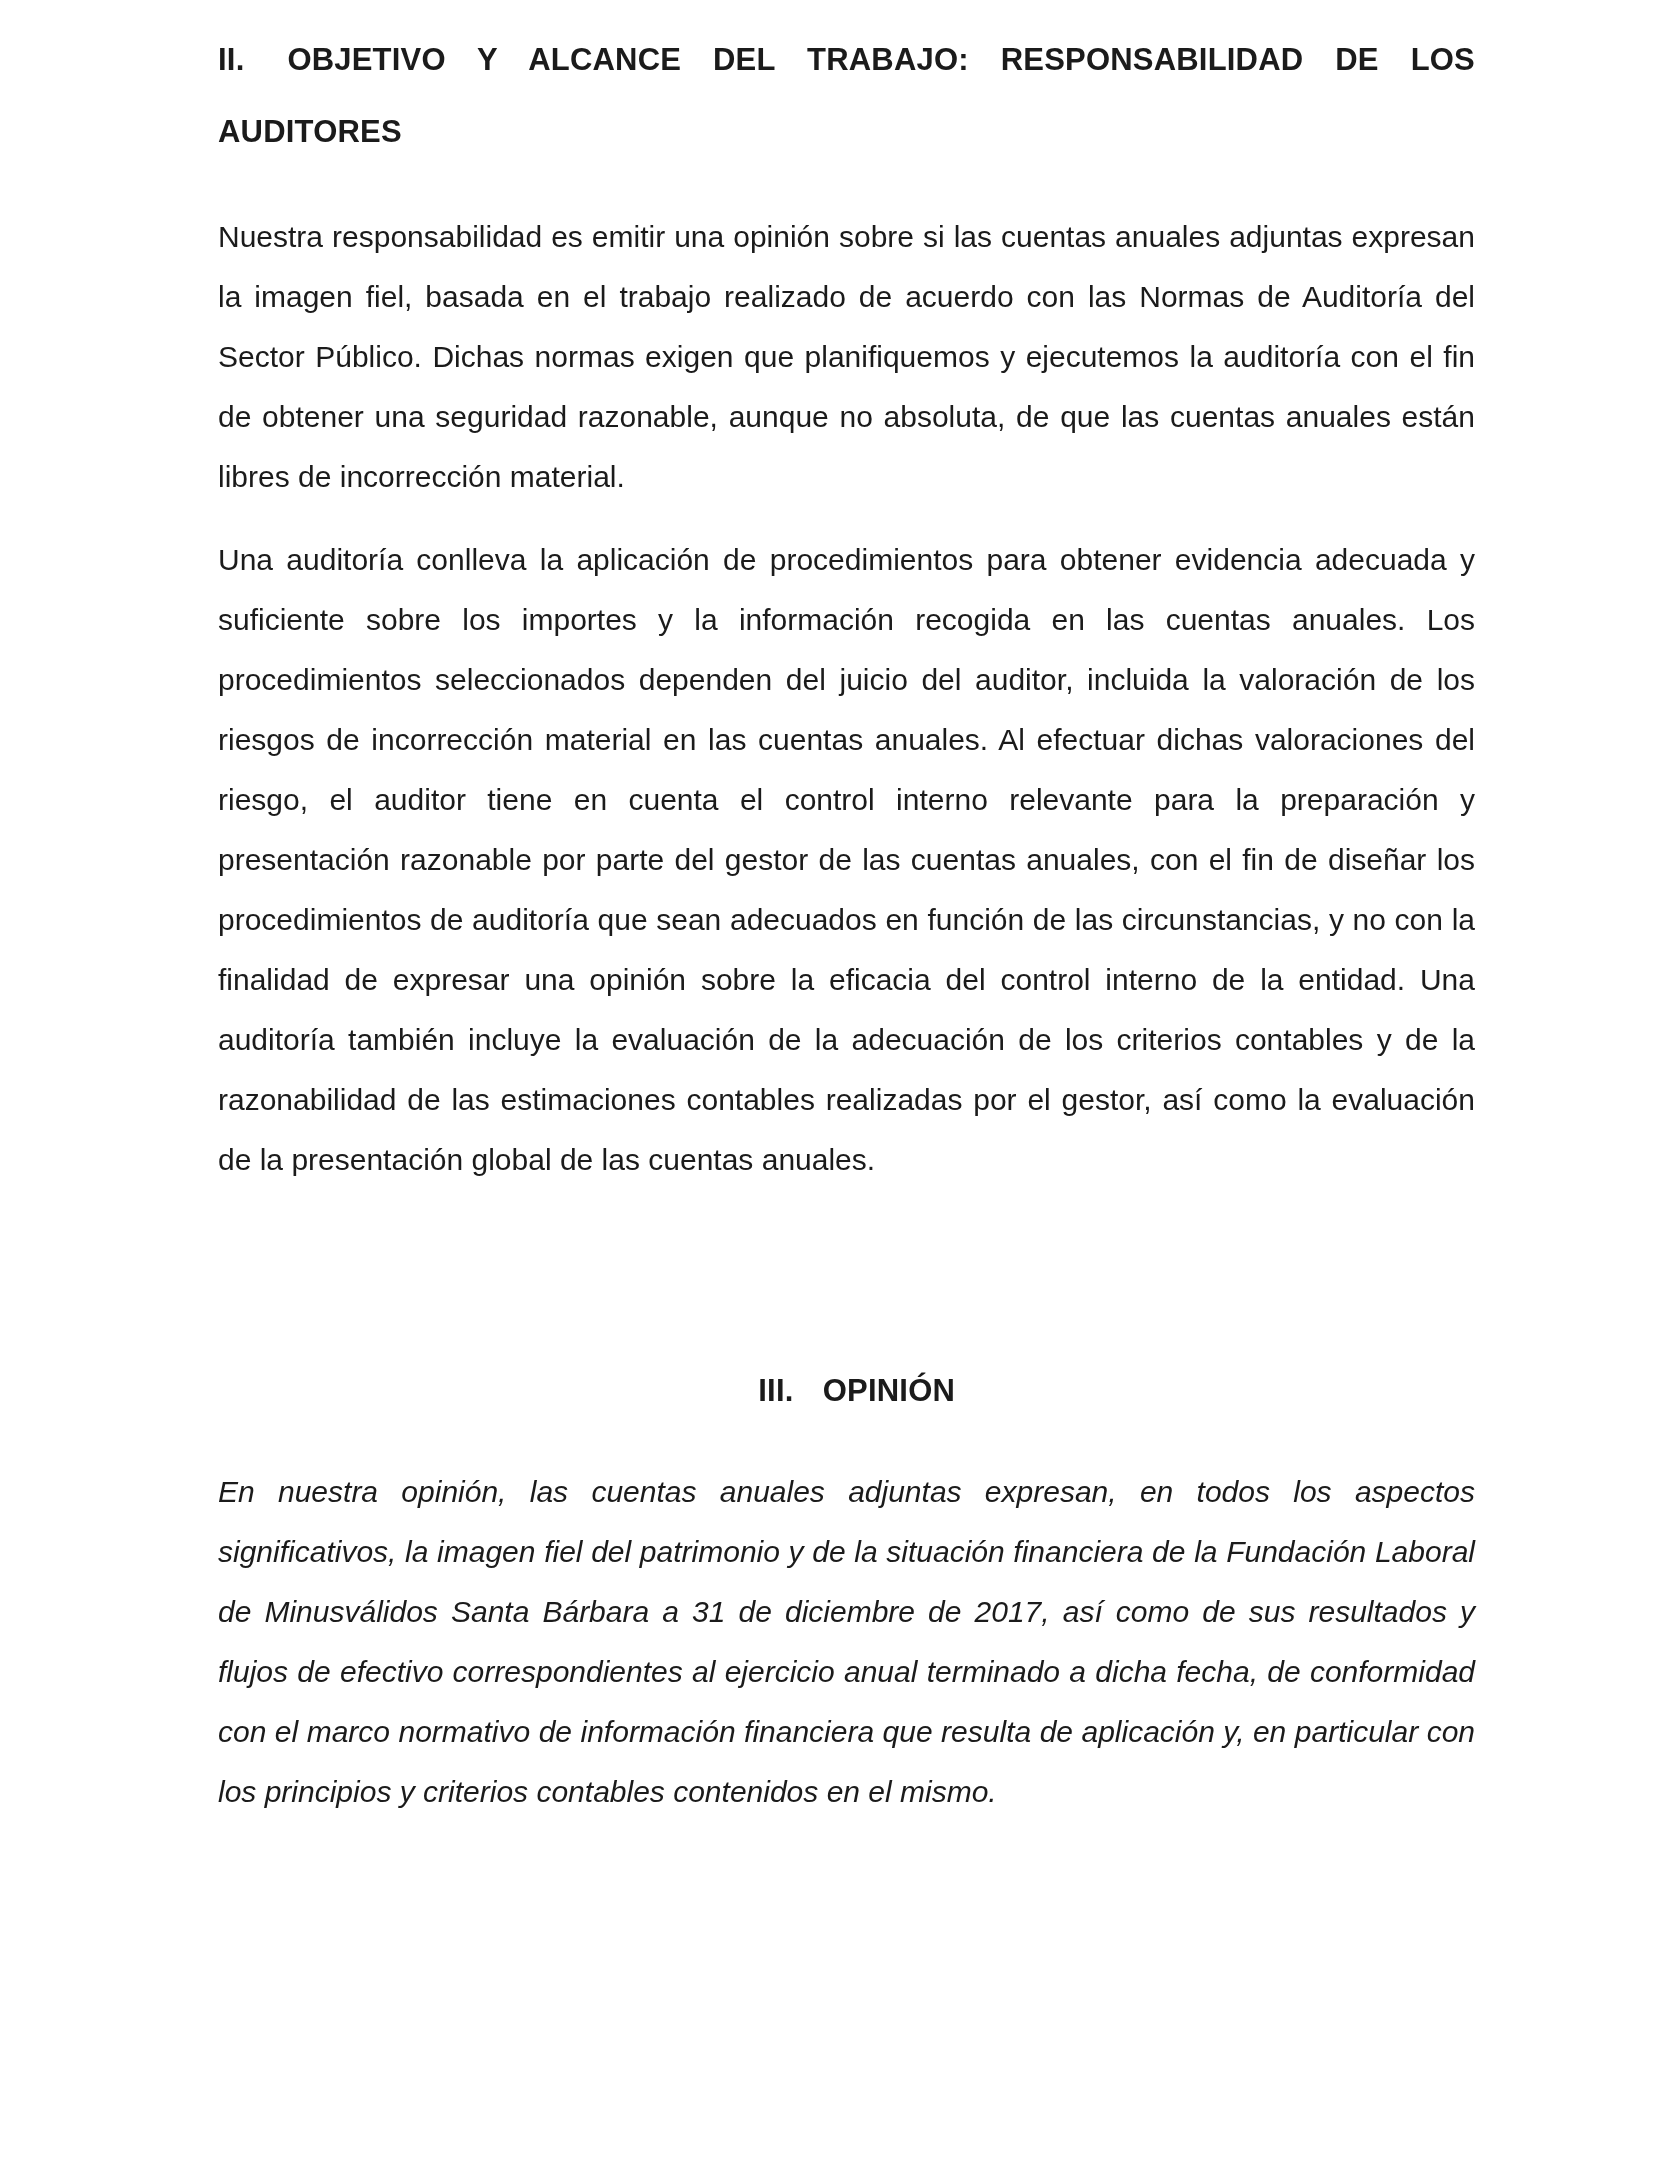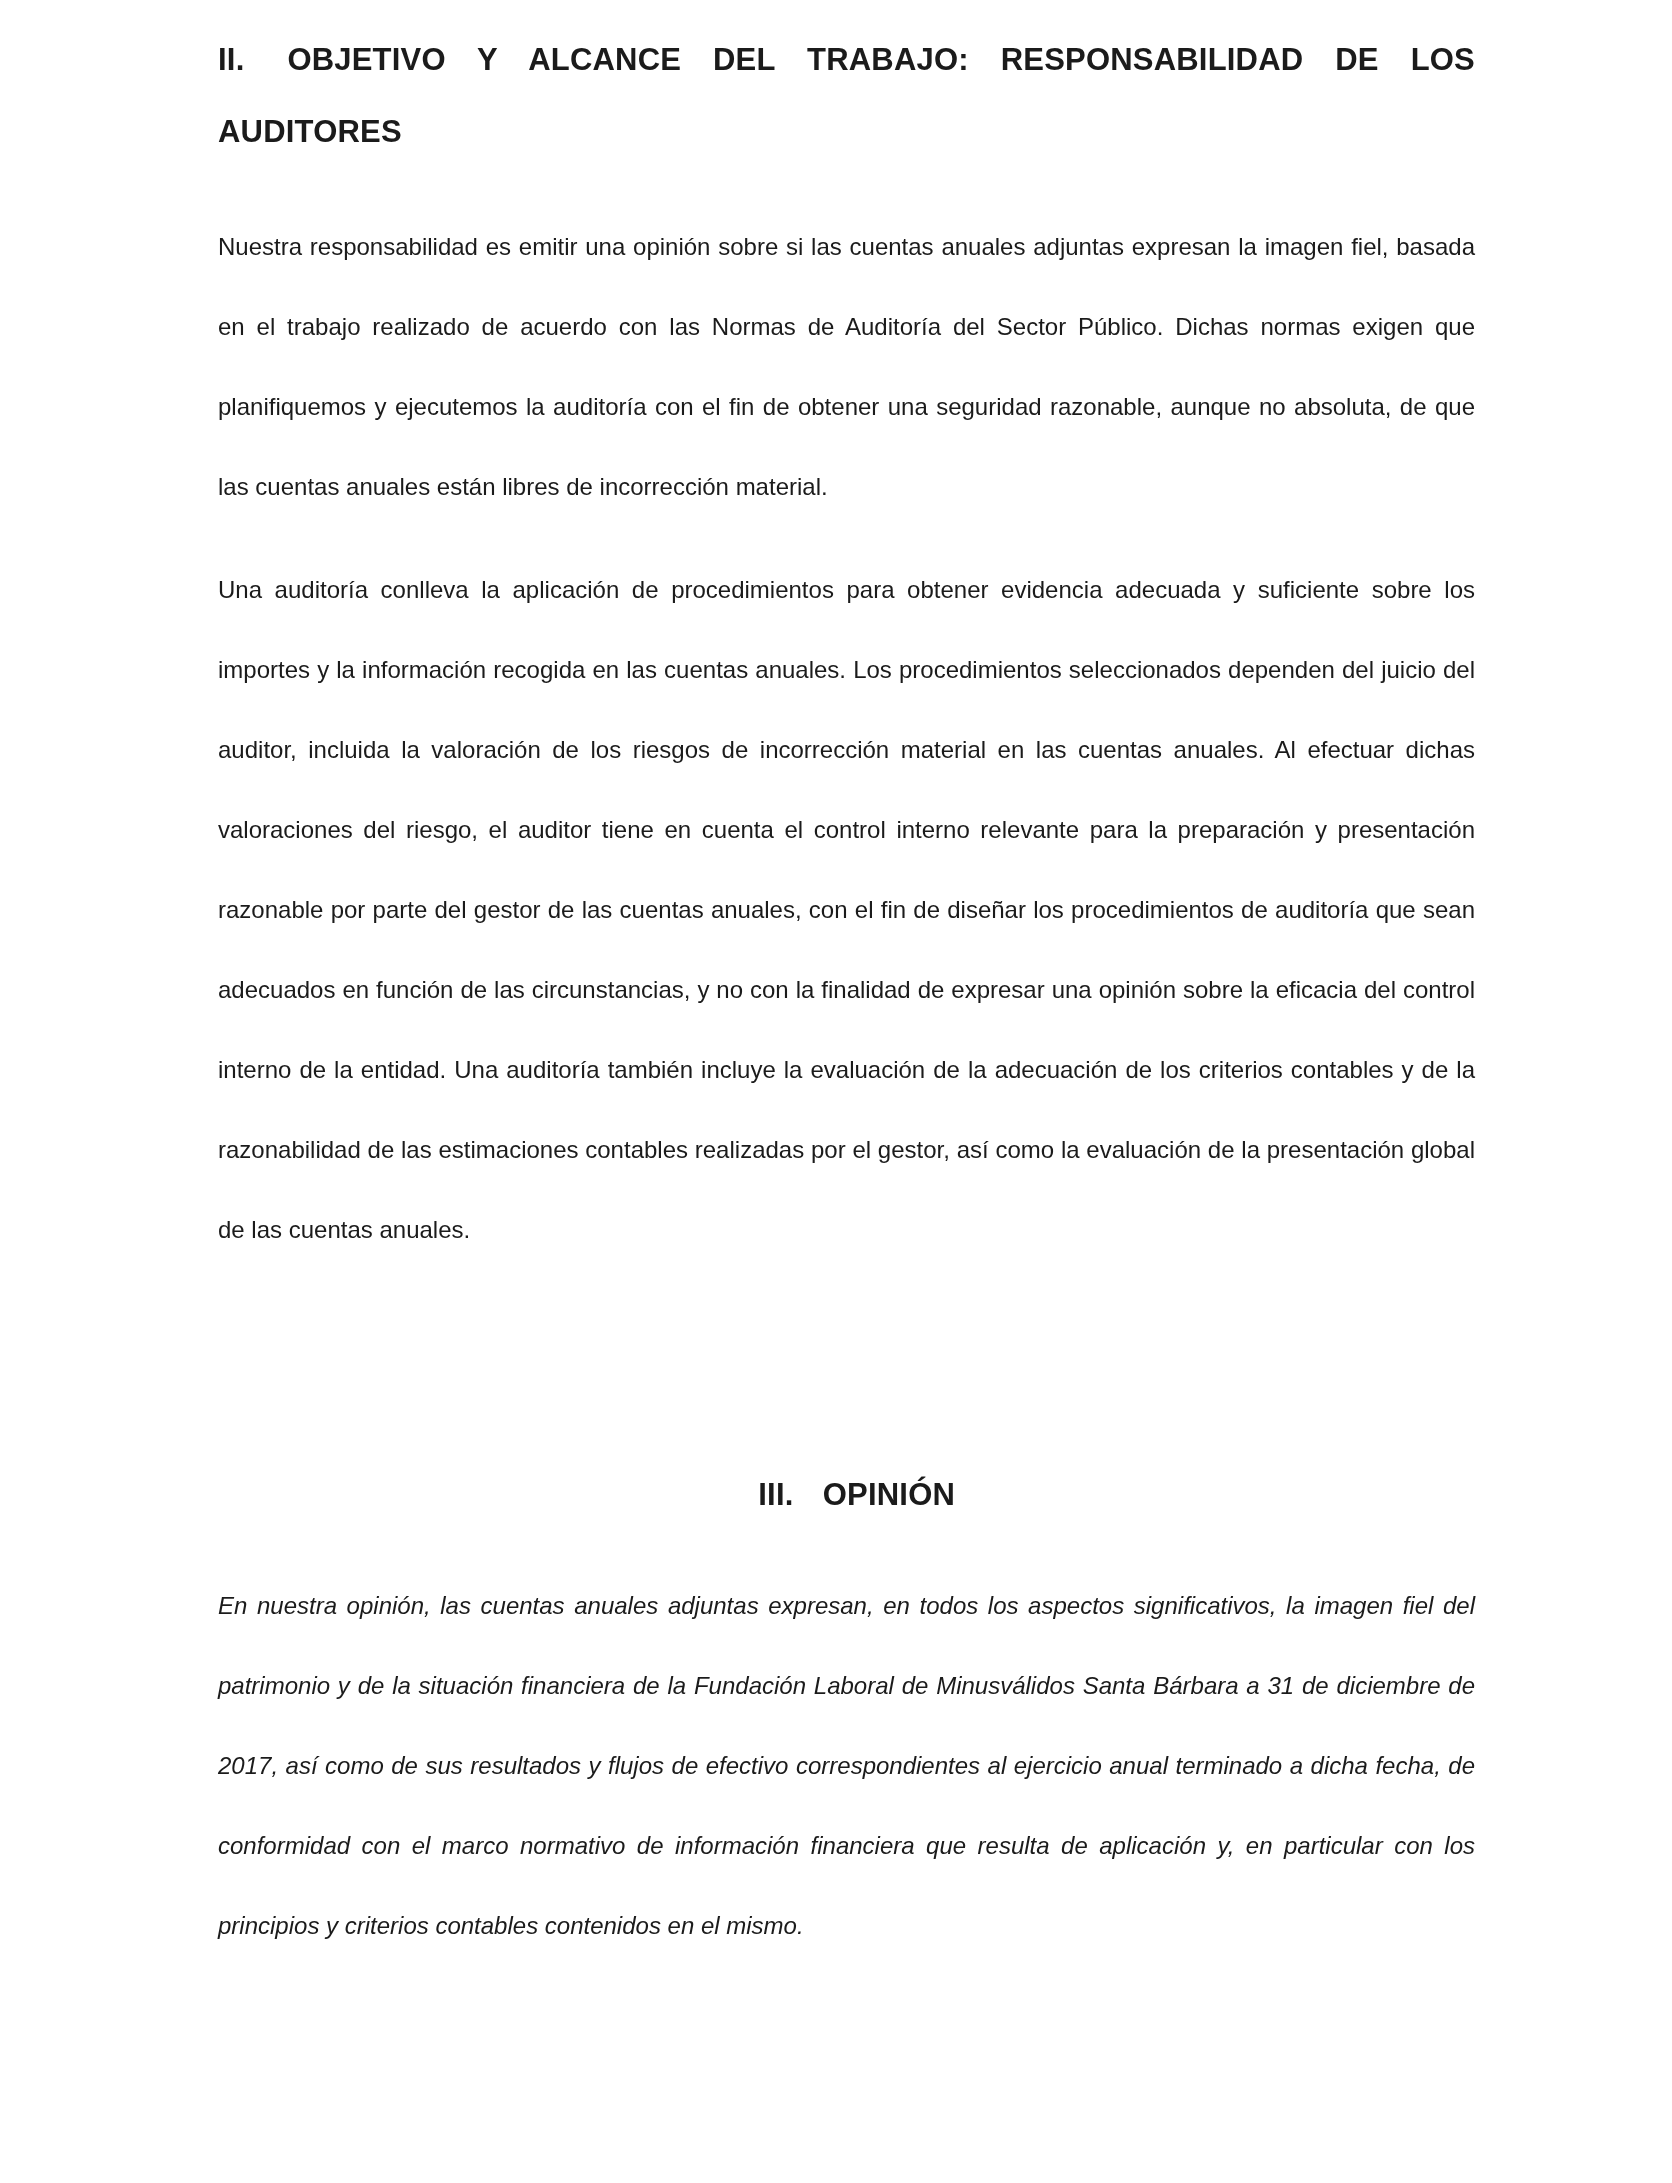--- a/index.html
+++ b/index.html
@@ -26,35 +26,34 @@
     font-size: 31px;
     font-weight: bold;
     line-height: 72px;
     text-align: justify;
     text-justify: inter-word;
     margin: 0 0 39px 0;
     letter-spacing: 0.2px;
   }
   .section-heading .h-num {
     margin-right: 11px;
-    margin-top: 24px;
   }
   .section-heading.second {
     margin-top: 165px;
     margin-bottom: 35px;
     text-align: center;
   }
   .section-heading.second .h-num {
     display: inline-block;
     width: 76px;
     margin-right: 0;
   }
   .para {
-    font-size: 24px;
-    line-height: 80px;
+    font-size: 30px;
+    line-height: 60px;
     text-align: justify;
     text-justify: inter-word;
     margin: 0 0 23.6px 0;
   }
   .para:last-child {
     margin-bottom: 0;
     font-style: italic;
   }
 </style>
 </head>

